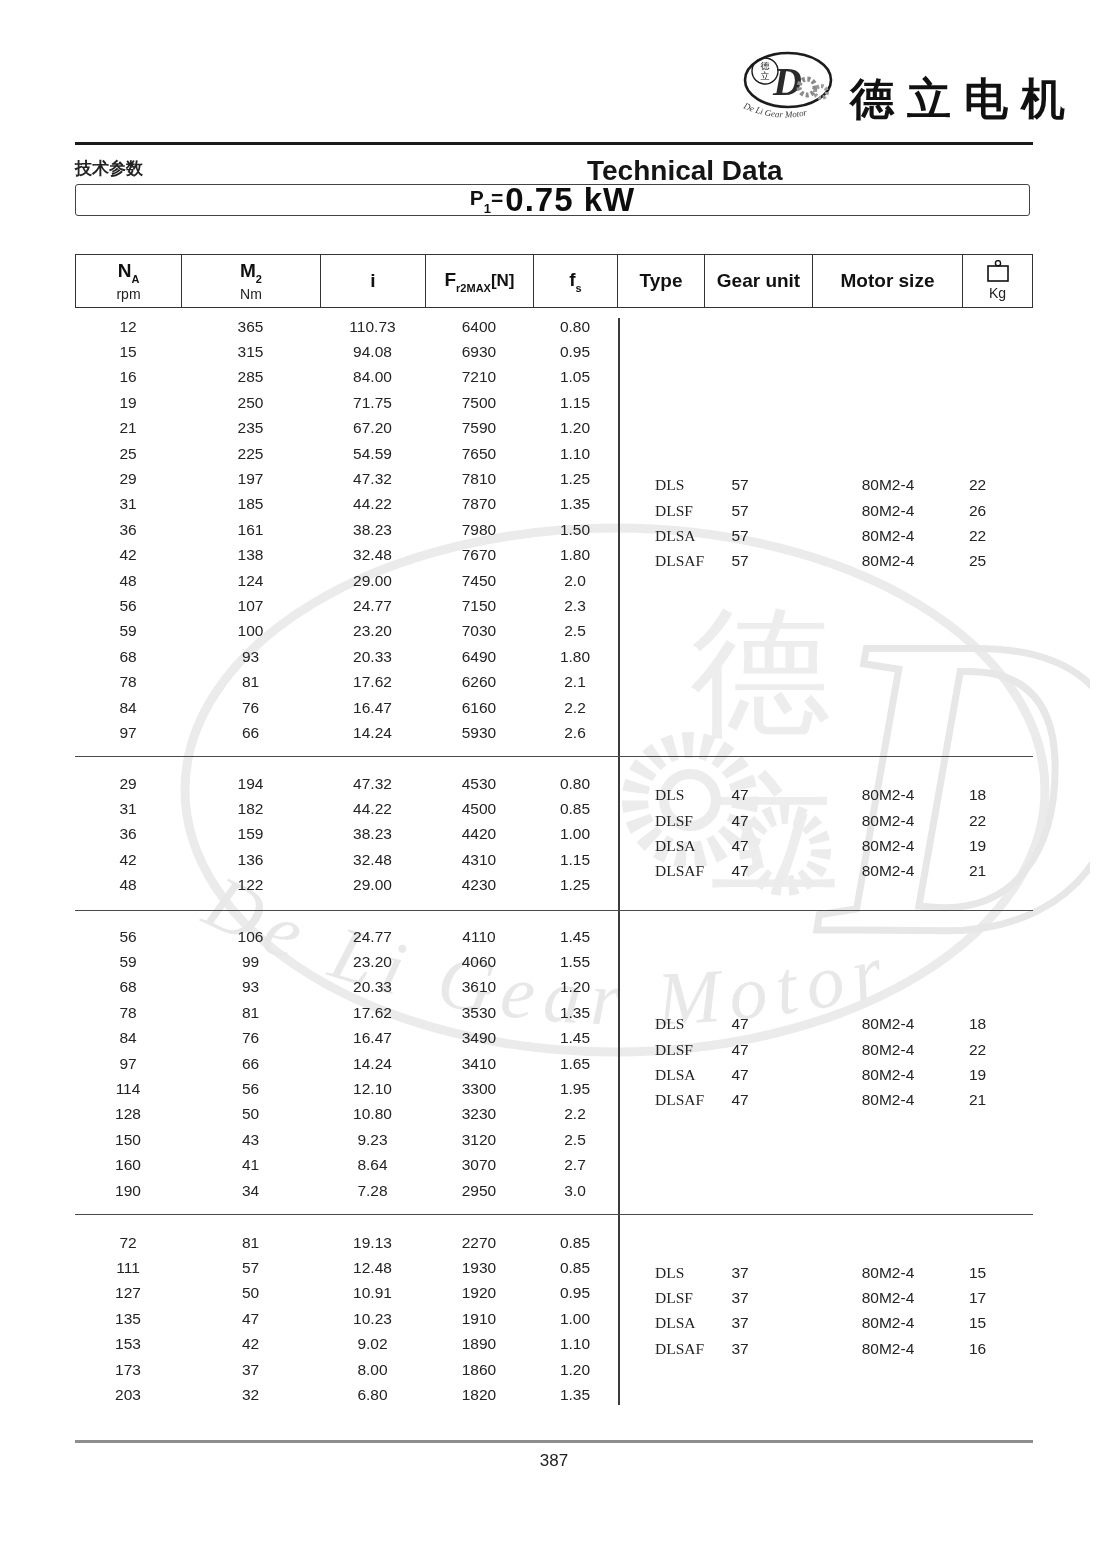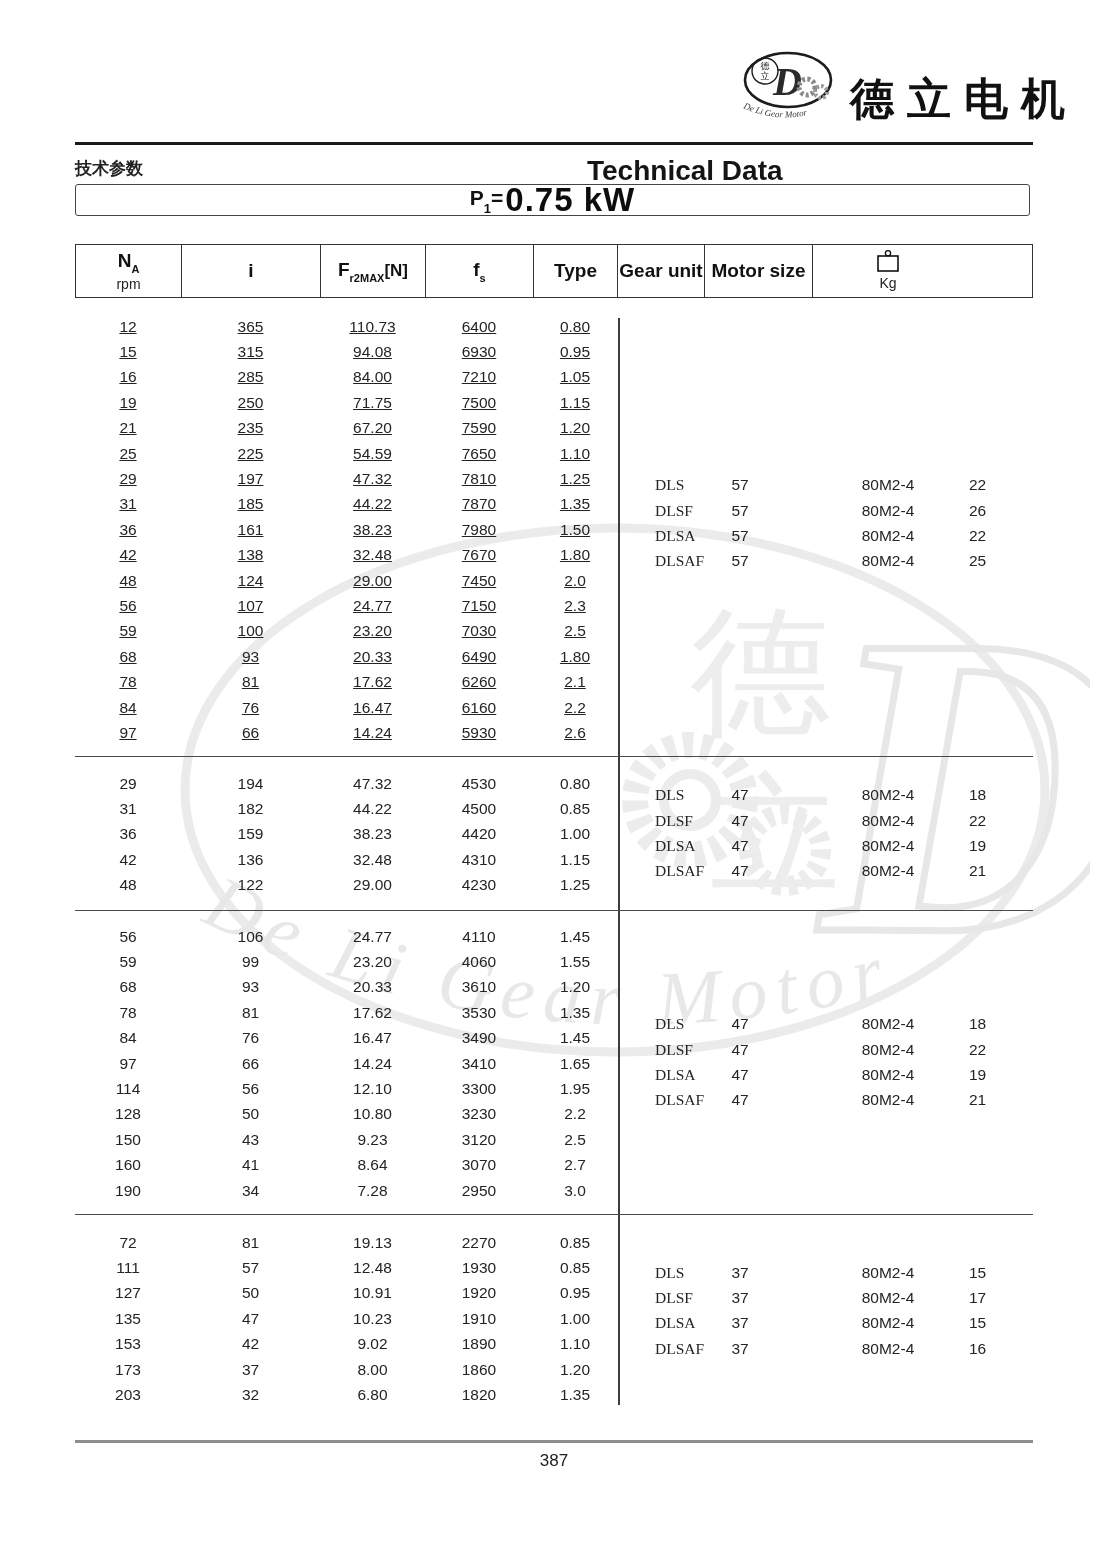--- a/index.html
+++ b/index.html
@@ -9,21 +9,21 @@
   .brand-cn{left:850px;top:58px;font-family:"Liberation Serif","DejaVu Serif",serif;font-weight:bold;font-size:44px;letter-spacing:13px;color:#111;white-space:nowrap;margin-top:12px;}
   .header-rule{left:75px;top:142px;width:958px;height:3px;background:#1a1a1a;}
   .title-cn{left:75px;top:157px;font-size:17px;font-weight:bold;color:#222;}
   .title-en{left:587px;top:155px;font-size:28px;font-weight:bold;color:#151515;}
   
   .power-box{left:75px;top:184px;width:955px;height:32px;border:1.5px solid #444;border-radius:3px;display:flex;align-items:center;justify-content:center;box-sizing:border-box;}
   .power-box .psym{font-size:21px;font-weight:bold;color:#111;}
   .power-box sub{font-size:13px;font-weight:bold;position:relative;top:2px;}
   .power-box .pval{font-size:33px;font-weight:bold;color:#0d0d0d;letter-spacing:1px;margin-left:2px;}
   
-  .thead{left:75px;top:244px;width:958px;height:54px;border:1.5px solid #333;box-sizing:border-box;display:grid;grid-template-columns:106px 139px 105px 108px 84px 87px 108px 150px auto;}
+  .thead{left:75px;top:254px;width:958px;height:54px;border:1.5px solid #333;box-sizing:border-box;display:grid;grid-template-columns:106px 139px 105px 108px 84px 87px 108px 150px auto;}
   .hcell{border-right:1.5px solid #333;display:flex;flex-direction:column;align-items:center;justify-content:center;line-height:1.15;}
   .hcell:last-child{border-right:none;}
   .hmain{font-size:19px;font-weight:bold;color:#111;}
   .hmain sub{font-size:11px;position:relative;top:1px;}
   .hsuffix{font-size:17px;font-weight:bold;}
   .hunit{font-size:14px;color:#222;margin-top:1px;}
   .kgicon{margin-bottom:2px;}
   
   .data-area{left:75px;top:291px;width:958px;}
   .vline{position:absolute;left:543px;top:27px;width:1.5px;height:1087px;background:#3c3c3c;}
@@ -88,20 +88,24 @@
   <span class="psym"><span>P</span><sub>1</sub><span>=</span></span>
     <span class="pval">0.75 kW</span>
 </div>
 
 <div class="abs thead">
   <div class="hcell">
     <div class="hmain"><span>N</span><sub>A</sub></div>
     <div class="hunit">rpm</div>
   </div>
   <div class="hcell">
+    <div class="hmain"><span>M</span><sub>2</sub></div>
+    <div class="hunit">Nm</div>
+  </div>
+  <div class="hcell">
     <div class="hmain">i</div>
   </div>
   <div class="hcell">
     <div class="hmain"><span>F</span><sub>r2MAX</sub><span class="hsuffix">[N]</span></div>
   </div>
   <div class="hcell">
     <div class="hmain"><span>f</span><sub>s</sub></div>
   </div>
   <div class="hcell">
     <div class="hmain">Type</div>
@@ -117,21 +121,21 @@
       <circle cx="13" cy="3.2" r="2.6" fill="none" stroke="#111" stroke-width="1.4"></circle>
       <rect x="3" y="6" width="20" height="15" fill="none" stroke="#111" stroke-width="1.6"></rect>
     </svg>
     <div class="hunit">Kg</div>
   </div>
 </div>
 
 <div class="abs data-area" id="tbody">
   <div class="vline"></div>
 <div class="section divided" style="height: 466px;">
-      <div class="rows" style="padding-top: 23px; text-decoration: underline;">
+      <div class="rows" style="padding-top: 23px;">
         <div class="drow">
           <div class="dcell c0">12</div>
           <div class="dcell c1">365</div>
           <div class="dcell c2">110.73</div>
           <div class="dcell c3">6400</div>
           <div class="dcell c4">0.80</div>
         </div>
         <div class="drow">
           <div class="dcell c0">15</div>
           <div class="dcell c1">315</div>

